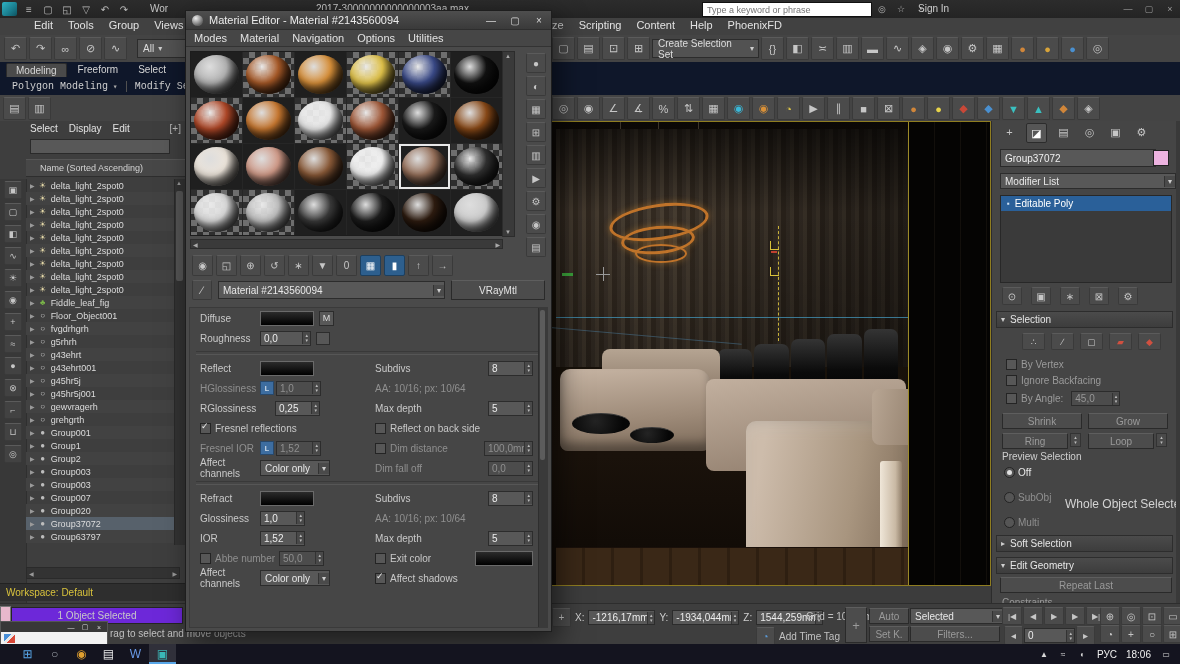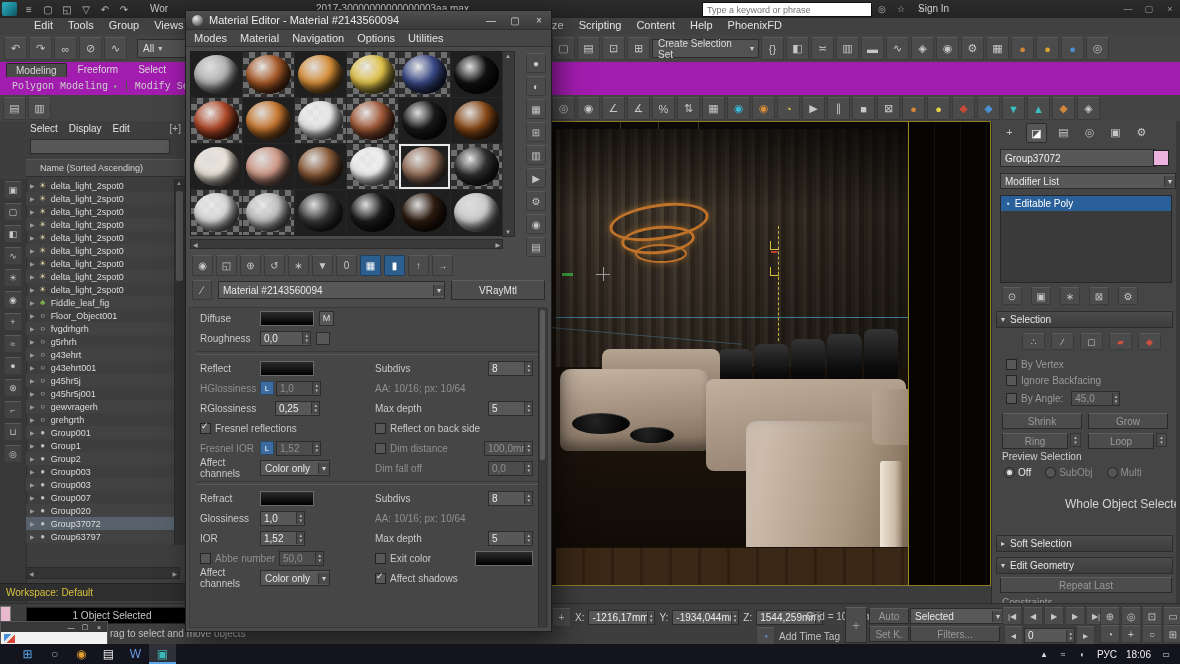--- a/index.html
+++ b/index.html
@@ -59,21 +59,21 @@
   #menuright{left:552px;top:1px;display:flex;gap:15px;}
   #menufrag{color:#c9c9c9;}
   
   #maintoolbar{left:0;top:35px;width:1180px;height:27px;background:#444;border-bottom:1px solid #363636;}
   #mtl-left{left:4px;top:2px;display:flex;gap:2px;align-items:center;}
   #mtl-right{left:552px;top:2px;display:flex;gap:2px;align-items:center;}
   .combo{background:#525252;border:1px solid #2c2c2c;height:17px;display:flex;align-items:center;
          font-size:10px;color:#ddd;padding-left:5px;}
   .combo::after{content:"▾";font-size:8px;color:#ccc;padding:0 4px;}
   
-  #ribbon{left:0;top:62px;width:1180px;height:33px;background:#a21caf;border-bottom:1px solid #2e2e2e;}
+  #ribbon{left:0;top:62px;width:1180px;height:33px;background:#0f172a;border-bottom:1px solid #2e2e2e;}
   #rtabs{left:6px;top:1px;display:flex;gap:2px;}
   .rtab{padding:1px 9px;font-size:10px;color:#d6d6d6;}
   .rtab.active{background:#4a4a4a;border:1px solid #2b2b2b;border-bottom:none;border-radius:2px 2px 0 0;}
   #rgroups{left:4px;top:16px;display:flex;height:16px;align-items:center;}
   .rgroup{padding:0 8px;font-size:10px;color:#cfcfcf;border-right:1px solid #505050;white-space:nowrap;font-family:Liberation Mono, monospace;}
   .rgroup::after{content:" ▾";font-size:8px;color:#aaa;}
   
   #extras{left:0;top:95px;width:1180px;height:26px;background:#444;border-bottom:1px solid #343434;}
   #ext-left{left:3px;top:2px;display:flex;gap:2px;}
   #ext-right{left:552px;top:2px;display:flex;gap:2px;}
@@ -231,29 +231,29 @@
   #cp-stacktools .tbi{width:18px;height:16px;font-size:10px;}
   .roll{position:absolute;left:4px;right:8px;height:15px;background:linear-gradient(#4b4b4b,#3d3d3d);
         border:1px solid #2d2d2d;display:flex;align-items:center;font-size:10px;color:#e6e6e6;padding-left:4px;}
   .roll::before{content:"▾";font-size:8px;margin-right:5px;color:#cfcfcf;}
   .roll.closed::before{content:"▸";}
   #cp-so{left:30px;top:212px;display:flex;gap:6px;position:absolute;}
   #cp-so .tbi{width:21px;height:15px;font-size:9px;}
   .cprow{position:absolute;left:14px;display:flex;align-items:center;font-size:10px;color:#9a9a9a;}
   #cp-angle-field{margin-left:8px;}
   #cp-preview-label{left:10px;top:330px;font-size:10px;color:#cfcfcf;position:absolute;}
-  #cp-radios{left:12px;top:346px;display:flex;gap:14px;position:absolute;}
+  #cp-radios{left:12px;top:346px;display:flex;gap:14px;position:absolute;flex-direction:column;}
   #cp-whole{left:0;top:376px;width:180px;text-align:center;font-size:12px;color:#d4d4d4;position:absolute;margin-left:44px;}
   #cp-repeat{left:8px;top:456px;width:170px;position:absolute;}
   #cp-constraints{left:10px;top:476px;font-size:10px;color:#9a9a9a;position:absolute;}
   
   #statusbar{left:0;top:603px;width:1180px;height:41px;background:#3e3e3e;border-top:1px solid #2d2d2d;}
   #sb-pink{left:0;top:2px;width:9px;height:18px;background:#e8b8cc;border:1px solid #777;position:absolute;}
   #sb-white{left:0;top:21px;width:9px;height:18px;background:#f4f4f4;border:1px solid #777;position:absolute;}
-  #sb-selected{left:26px;top:3px;width:170px;height:15px;background:#000000;border:1px solid #252525;color:#c8c8c8;
+  #sb-selected{left:11px;top:3px;width:170px;height:15px;background:#6d28d9;border:1px solid #252525;color:#c8c8c8;
                font-size:10px;display:flex;align-items:center;justify-content:center;position:absolute;}
   #sb-prompt{left:110px;top:24px;font-size:10px;color:#c0c0c0;position:absolute;}
   #sb-coord{left:552px;top:4px;display:flex;align-items:center;gap:4px;font-size:10px;color:#cfcfcf;position:absolute;}
   #sb-grid{left:806px;top:7px;font-size:10px;color:#c0c0c0;position:absolute;}
   #sb-timetag{left:756px;top:23px;display:flex;align-items:center;gap:4px;font-size:10px;color:#c0c0c0;position:absolute;}
   #sb-keybig{left:845px;top:3px;width:20px;height:34px;font-size:13px;position:absolute;}
   #sb-auto{left:869px;top:4px;width:38px;position:absolute;}
   #sb-seldd{left:910px;top:4px;width:88px;position:absolute;}
   #sb-setk{left:869px;top:22px;width:38px;position:absolute;}
   #sb-filters{left:910px;top:22px;width:88px;position:absolute;}

